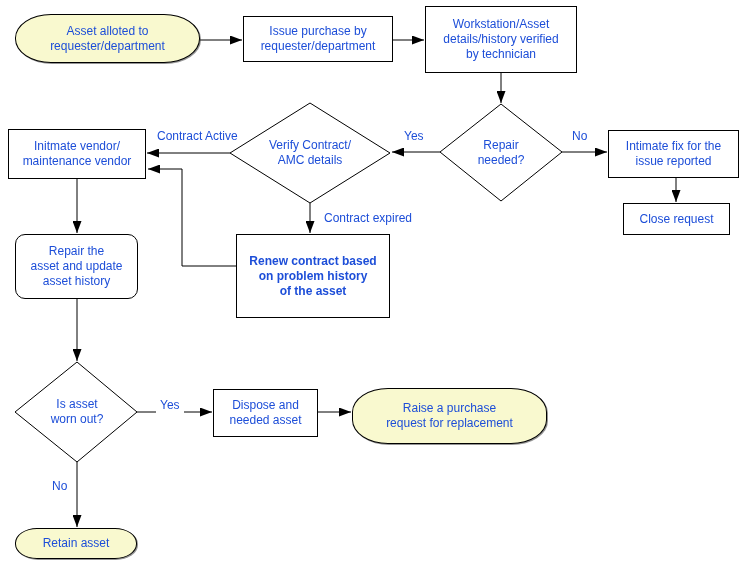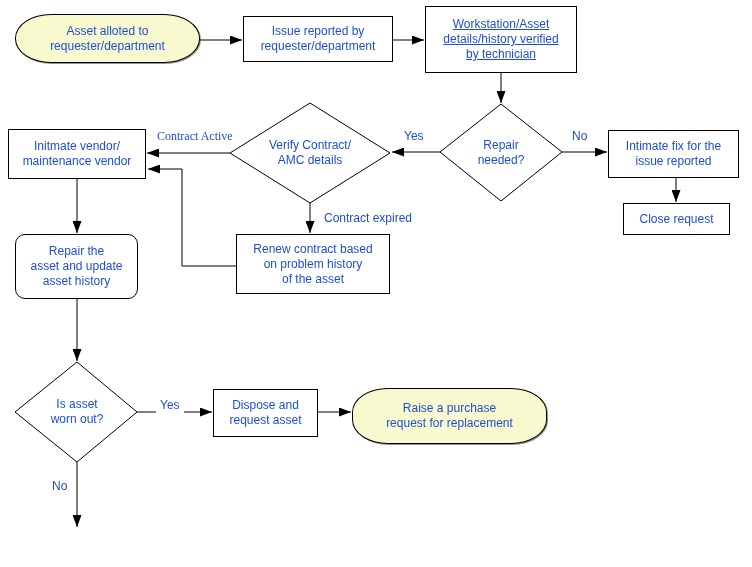--- a/index.html
+++ b/index.html
@@ -87,60 +87,61 @@
     <line class="edge" x1="77" y1="462" x2="77" y2="527" marker-end="url(#arrowhead)"></line>
 
     <polygon class="diamond" points="501,104 562,152 501,201 440,152"></polygon>
     <polygon class="diamond" points="310,103 390,153 310,203 230,153"></polygon>
     <polygon class="diamond" points="77,362 137,412 77,462 15,412"></polygon>
   </svg>
 
   <div class="node terminator" style="left:15px; top:14px; width:185px; height:49px; border-radius:36px / 24px;">Asset alloted to
 requester/department</div>
 
-  <div class="node process" style="left:243px; top:16px; width:150px; height:46px;">Issue reported by
+  <div class="node process" style="left:243px; top:16px; width:150px; height:46px;">Issue purchase by
 requester/department</div>
 
-  <div class="node process" style="left:425px; top:6px; width:152px; height:67px;text-decoration:underline;">Workstation/Asset
+  <div class="node process" style="left:425px; top:6px; width:152px; height:67px;">Workstation/Asset
 details/history verified
 by technician</div>
 
   <div class="node process" style="left:608px; top:130px; width:131px; height:48px;text-align:center;">Intimate fix for the
 issue reported</div>
 
   <div class="node process" style="left:623px; top:203px; width:107px; height:32px;">Close request</div>
 
   <div class="node process" style="left:8px; top:129px; width:138px; height:50px;">Initmate vendor/
 maintenance vendor</div>
 
-  <div class="node process" style="left:236px; top:234px; width:154px; height:60px;">Renew contract based
+  <div class="node process" style="left:236px; top:234px; width:154px; height:84px;font-weight:bold;">Renew contract based
 on problem history
 of the asset</div>
 
   <div class="node process" style="left:15px; top:234px; width:123px; height:65px;border-radius:10px;">Repair the
 asset and update
 asset history</div>
 
   <div class="node process" style="left:213px; top:389px; width:105px; height:48px;">Dispose and
-request asset</div>
+needed asset</div>
 
   <div class="node terminator" style="left:352px; top:388px; width:195px; height:56px; border-radius:36px / 24px;">Raise a purchase
 request for replacement</div>
 
+  <div class="node terminator" style="left:15px; top:528px; width:122px; height:31px; border-radius:22px / 15px;">Retain asset</div>
 
   <div class="decision-label" style="left:451px; top:138px; width:100px; height:30px;">Repair
 needed?</div>
 
   <div class="decision-label" style="left:245px; top:138px; width:130px; height:30px;">Verify Contract/
 AMC details</div>
 
   <div class="decision-label" style="left:27px; top:397px; width:100px; height:30px;">Is asset
 worn out?</div>
 
-  <div class="edge-label" style="left:155px; top:129px;font-family:Liberation Serif, serif;">Contract Active</div>
+  <div class="edge-label" style="left:155px; top:129px;">Contract Active</div>
 
   <div class="edge-label" style="left:402px; top:129px;">Yes</div>
 
   <div class="edge-label" style="left:570px; top:129px;">No</div>
 
   <div class="edge-label" style="left:322px; top:211px;">Contract expired</div>
 
   <div class="edge-label" style="left:156px; top:398px; padding:0 4px;">Yes</div>
 
   <div class="edge-label" style="left:50px; top:479px;">No</div>

